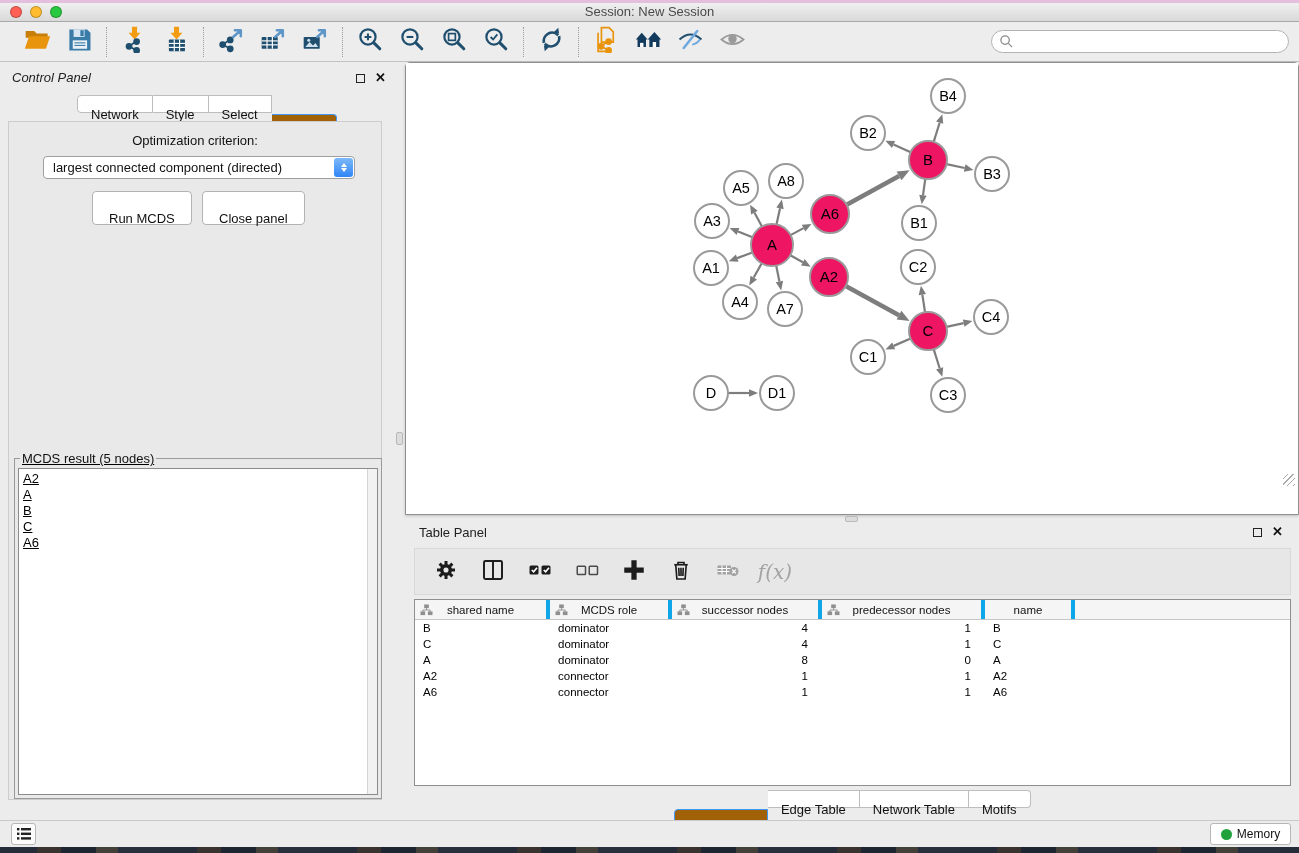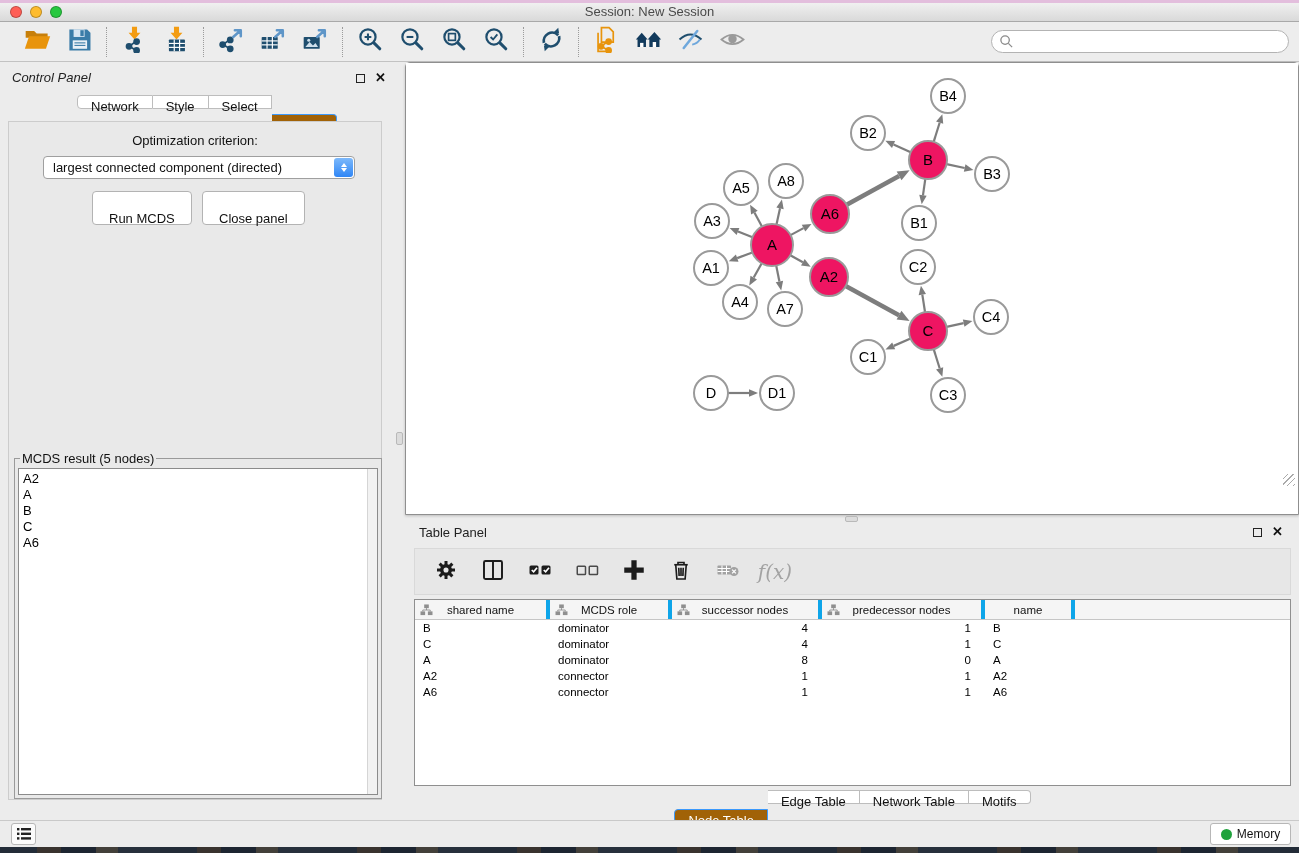--- a/index.html
+++ b/index.html
@@ -30,21 +30,21 @@
 
   
   #cp-title { left:12px; top:70px; font-size:13px; color:#222;font-style:italic; }
   .panel-btns { display:flex; gap:10px; align-items:center; }
   #cp-btns { left:356px; top:73px; }
   #tp-btns { left:1253px; top:527px; }
   .float-box { width:9px; height:9px; border:1.5px solid #222; display:inline-block; }
   .close-x { font-size:13px; font-weight:bold; color:#111; line-height:10px; }
 
   .seg-tabs { display:flex; }
-  .seg-tab { height:14px; line-height:22px; padding:0 13px; background:#fff; border:1px solid #bdbdbd;
+  .seg-tab { height:14px; line-height:22px; padding:8px 13px; background:#fff; border:1px solid #bdbdbd;
     border-left:none; font-size:13px; color:#111; cursor:default; }
   .seg-tab:first-child { border-left:1px solid #bdbdbd; border-radius:4px 0 0 4px; }
   .seg-tab:last-child { border-radius:0 4px 4px 0; }
   .seg-tab.active { background:#a16207; border-color:#3b99fc; color:#fff;margin-top:19px; }
   #cp-tabs { left:77px; top:95px; }
 
   #cp-content { left:8px; top:121px; width:374px; height:679px; background:#e9e9e9; border:1px solid #cccccc; }
   #opt-label { left:0; top:133px; width:390px; text-align:center; font-size:13px; color:#111; }
   #opt-select { left:43px; top:156px; width:312px; height:23px; background:#fff; border:1px solid #9f9f9f;
     border-radius:4px; font-size:13px; line-height:21px; padding-left:9px; color:#111; }
@@ -52,21 +52,21 @@
     background:linear-gradient(#7db9fb,#2f86f6); display:flex; flex-direction:column; align-items:center;
     justify-content:center; gap:1px; }
   #opt-stepper i { width:0; height:0; border-left:3.5px solid transparent; border-right:3.5px solid transparent; }
   #opt-stepper .up { border-bottom:4.5px solid #fff; }
   #opt-stepper .dn { border-top:4.5px solid #fff; }
   .cp-btn { height:23px; background:#fff; border:1px solid #b3b3b3; border-radius:4px;
     font-size:13px; color:#111; padding:16px 16px; line-height:21px; }
   #run-btn { left:92px; top:191px; }
   #close-btn { left:202px; top:191px; }
 
-  #mcds-fieldset { left:14px; top:451px; width:368px; height:348px; }
+  #mcds-fieldset { left:14px; top:451px; width:368px; height:348px;text-decoration:underline; }
   #mcds-fieldset fieldset { width:100%; height:100%; border:1px solid #9a9a9a; padding:2px 3px 3px 3px; }
   #mcds-fieldset legend { font-size:13px; color:#111; padding:0 2px; margin-left:2px; }
   #mcds-list { width:100%; height:100%; background:#fff; border:1px solid #8b8b8b; position:relative;
     overflow:hidden; padding:2px 0 0 4px; }
   .mcds-item { font-size:13px; line-height:16px; color:#000; }
   #mcds-scroll { position:absolute; right:0; top:0; width:10px; height:100%;
     background:#f2f2f2; border-left:1px solid #d5d5d5; }
 
   
   #net-window { left:405px; top:62px; width:894px; height:453px; background:#fff;

